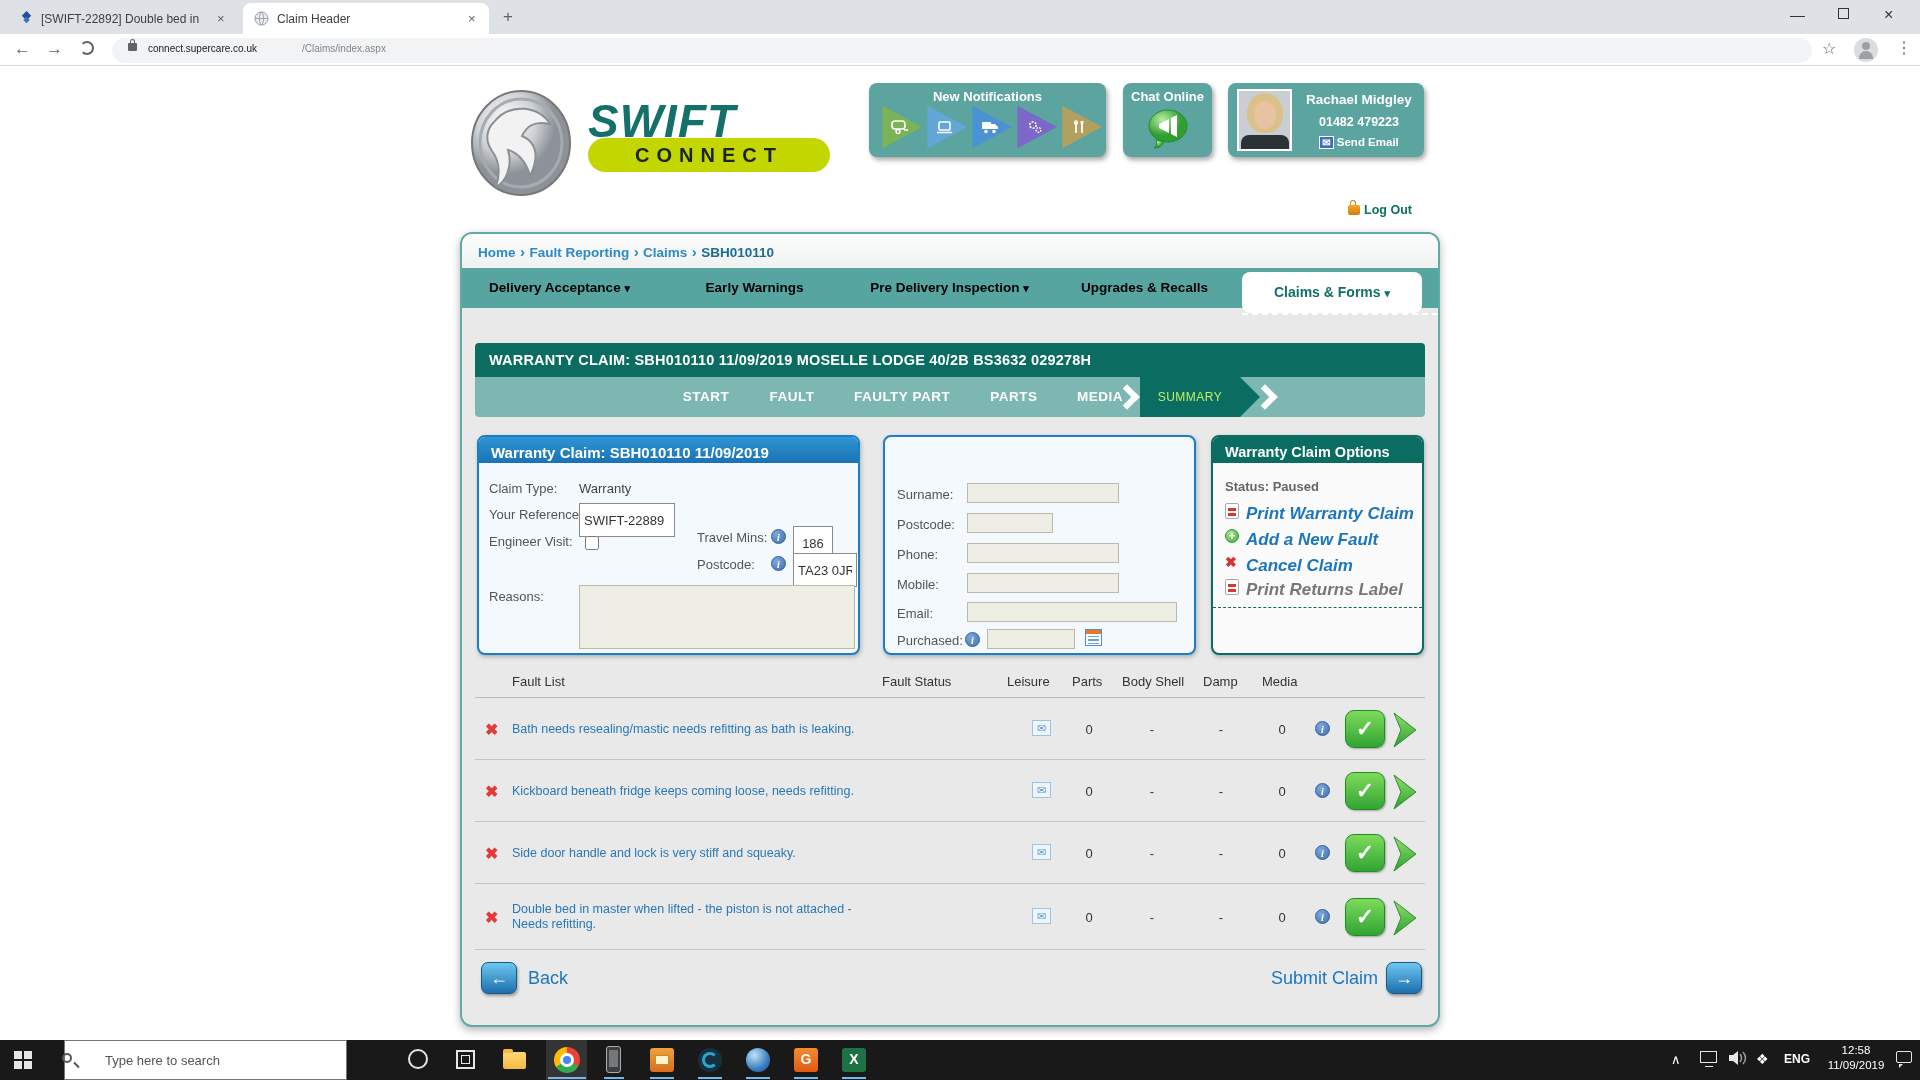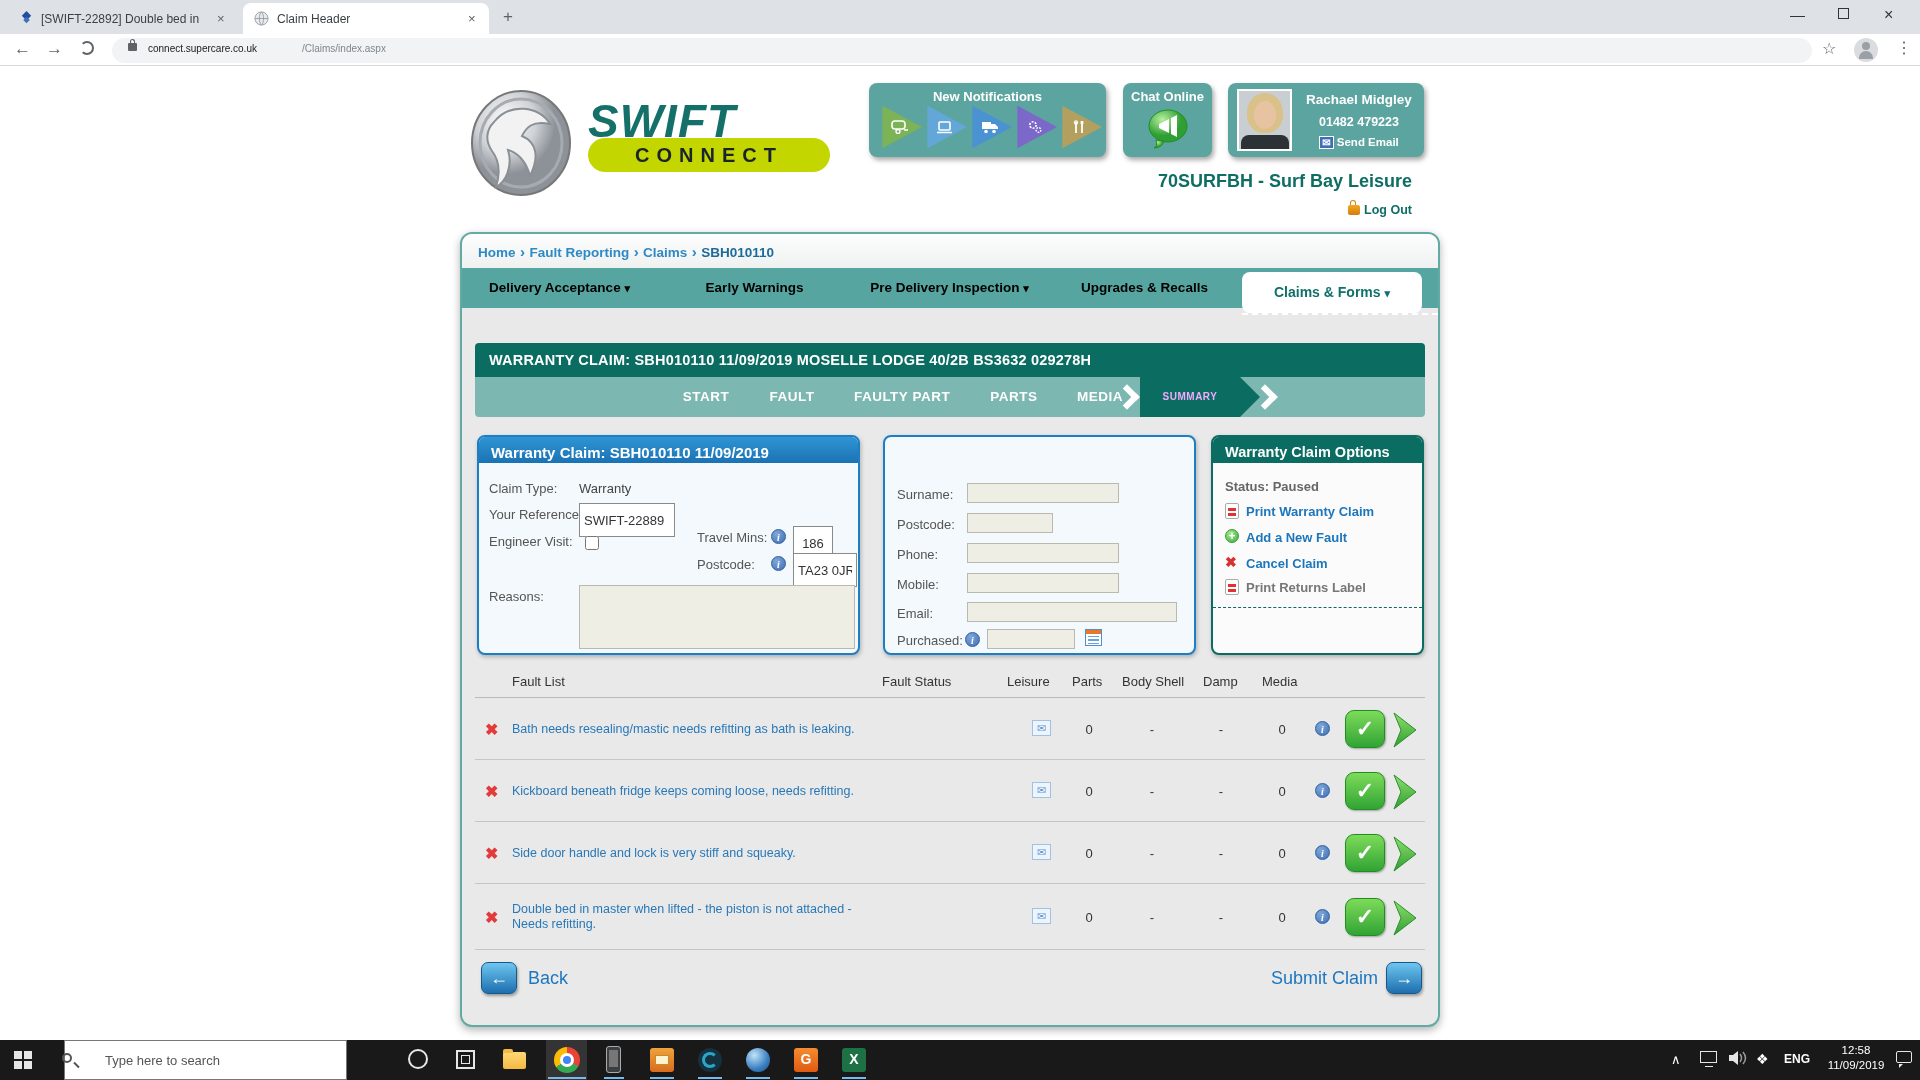--- a/index.html
+++ b/index.html
@@ -36,21 +36,21 @@
   
   .panel{position:absolute;top:435px;height:220px;border-radius:8px;box-shadow:1px 2px 4px rgba(0,0,0,.25);}
   .phead{position:absolute;left:0;top:0;right:0;height:26px;border-radius:6px 6px 0 0;color:#fff;font-weight:bold;font-size:15px;line-height:31px;padding-left:12px;}
   .bluehead{background:linear-gradient(#2f95d4,#1a72b4);}
   .lbl{position:absolute;color:#555;font-size:13px;}
   .inp{position:absolute;border:1px solid #8a8a8a;background:#fff;font-size:13px;color:#333;padding:16px 4px;}
   .inp2{position:absolute;border:1px solid #b9b9ae;background:#eeeee4;font-size:13px;color:#333;padding:1px 4px;}
   .infoicon{position:absolute;width:15px;height:15px;border-radius:50%;background:radial-gradient(circle at 35% 30%,#7fa8d9,#3f6fb5);border:1px solid #2f5e9e;color:#fff;font-size:10px;font-weight:bold;font-style:italic;text-align:center;line-height:15px;font-family:"Liberation Serif",serif;}
   .pdficon{position:absolute;width:14px;height:16px;background:#fff;border:1px solid #aaa;border-radius:2px;}
   .pdficon::after{content:"";position:absolute;left:2px;top:4px;width:8px;height:8px;background:linear-gradient(#d33 40%,#fff 40%,#fff 60%,#d33 60%);}
-  .optlink{position:absolute;font-size:13px;font-weight:bold;color:#1d76bb;cursor:pointer;}
+  .optlink{position:absolute;font-size:17px;font-weight:bold;color:#1d76bb;cursor:pointer;font-style:italic;}
   
   .hdrcell{position:absolute;color:#333;font-size:13px;}
   .frow{position:absolute;left:475px;width:950px;height:62px;border-bottom:1px solid #c6c6c6;}
   .redx{position:absolute;color:#e23b3b;font-size:16px;font-weight:bold;}
   .faulttxt{position:absolute;color:#2878b8;font-size:12.5px;line-height:15px;white-space:pre-line;cursor:pointer;}
   .mailico{position:absolute;width:19px;height:16px;background:#eef4fb;border:1px solid #9fc1e4;color:#5b94d6;font-size:11px;text-align:center;line-height:15px;cursor:pointer;}
   .num{position:absolute;color:#333;font-size:13px;text-align:center;transform:translateX(-50%);}
   .chkbtn{position:absolute;width:40px;height:38px;border-radius:9px;background:linear-gradient(#7edb5a,#31a434);border:1px solid #1f8f23;color:#fff;font-size:22px;font-weight:bold;text-align:center;line-height:36px;cursor:pointer;box-shadow:1px 1px 2px rgba(0,0,0,.3);}
   .navsq{position:absolute;width:36px;height:32px;border-radius:7px;background:linear-gradient(#6ec6ef,#1d6fae);border:1px solid #15588c;color:#fff;font-size:18px;font-weight:bold;text-align:center;line-height:30px;cursor:pointer;box-shadow:1px 2px 3px rgba(0,0,0,.35);}
   
@@ -179,21 +179,20 @@
     <span class="abs" style="left:15px;top:10px;width:22px;height:28px;border-radius:50%;background:#e8c3a2;"></span>
     <span class="abs" style="left:2px;top:44px;width:48px;height:18px;border-radius:8px 8px 0 0;background:#2c3136;"></span>
   </div>
   <div class="abs" style="left:1298px;top:92px;width:122px;text-align:center;color:#fff;font-weight:bold;font-size:13.5px;">Rachael Midgley</div>
   <div class="abs" style="left:1298px;top:115px;width:122px;text-align:center;color:#fff;font-weight:bold;font-size:12.5px;">01482 479223</div>
   <div class="abs" style="left:1298px;top:136px;width:122px;text-align:center;color:#fff;font-weight:bold;font-size:11.5px;">
     <span style="background:#3f6fb5;color:#fff;padding:0 2px;font-size:10px;border:1px solid #fff;">✉</span>
     <span>Send Email</span>
   </div>
 
-  <div class="abs" style="left:1012px;top:171px;width:400px;text-align:right;color:#0e6e64;font-weight:bold;font-size:18px;">70SURFBH - Surf Bay Leisure</div>
   <div class="abs" style="left:1262px;top:200px;width:150px;text-align:right;">
     <span style="display:inline-block;width:12px;height:10px;background:linear-gradient(#f5a623,#d07f10);border-radius:2px;position:relative;vertical-align:-1px;"><span style="position:absolute;left:2px;top:-5px;width:6px;height:5px;border:1.5px solid #c98a1e;border-bottom:none;border-radius:4px 4px 0 0;"></span></span>
     <span style="color:#0e6e64;font-weight:bold;font-size:12.5px;">Log Out</span>
   </div>
 
   <div class="abs" id="mainpanel"></div>
 
   <div class="abs" id="crumbbar"></div>
   <div class="abs" style="left:478px;top:243px;">
     <span class="crumb">Home</span>
@@ -214,21 +213,21 @@
   <div class="abs" style="left:1242px;top:313px;width:196px;border-bottom:2px dashed #fff;"></div>
 
   <div class="abs" id="banner">WARRANTY CLAIM: SBH010110 11/09/2019 MOSELLE LODGE 40/2B BS3632 029278H</div>
   <div class="abs" id="stepsbar"></div>
   <span class="abs step" style="left:706px;">START</span>
   <span class="abs step" style="left:792px;">FAULT</span>
   <span class="abs step" style="left:902px;">FAULTY PART</span>
   <span class="abs step" style="left:1014px;">PARTS</span>
   <span class="abs step" style="left:1100px;">MEDIA</span>
   <div class="abs" style="left:1140px;top:377px;width:120px;height:40px;background:#0b6c62;clip-path:polygon(0 0,100px 0,120px 50%,100px 100%,0 100%);">
-    <span style="display:block;width:100px;text-align:center;line-height:40px;color:#f0abfc;font-weight:bold;font-size:10px;letter-spacing:.5px;">SUMMARY</span>
+    <span style="display:block;width:100px;text-align:center;line-height:40px;color:#bef264;font-weight:normal;font-size:12px;letter-spacing:.5px;">SUMMARY</span>
   </div>
   <span class="chev" style="left:1118px;top:388px;"></span>
   <span class="chev" style="left:1256px;top:388px;"></span>
 
   <div class="panel" style="left:477px;width:383px;background:#f3f9fc;border:2px solid #1d7fc3;">
     <div class="phead bluehead">Warranty Claim: SBH010110 11/09/2019</div>
     <span class="lbl" style="left:10px;top:44px;">Claim Type:</span>
     <span class="lbl" style="left:100px;top:44px;color:#444;">Warranty</span>
     <span class="lbl" style="left:10px;top:70px;">Your Reference:</span>
     <input class="inp" style="left: 100px; top: 66px; width: 96px; height: 21px;" value="SWIFT-22889">

